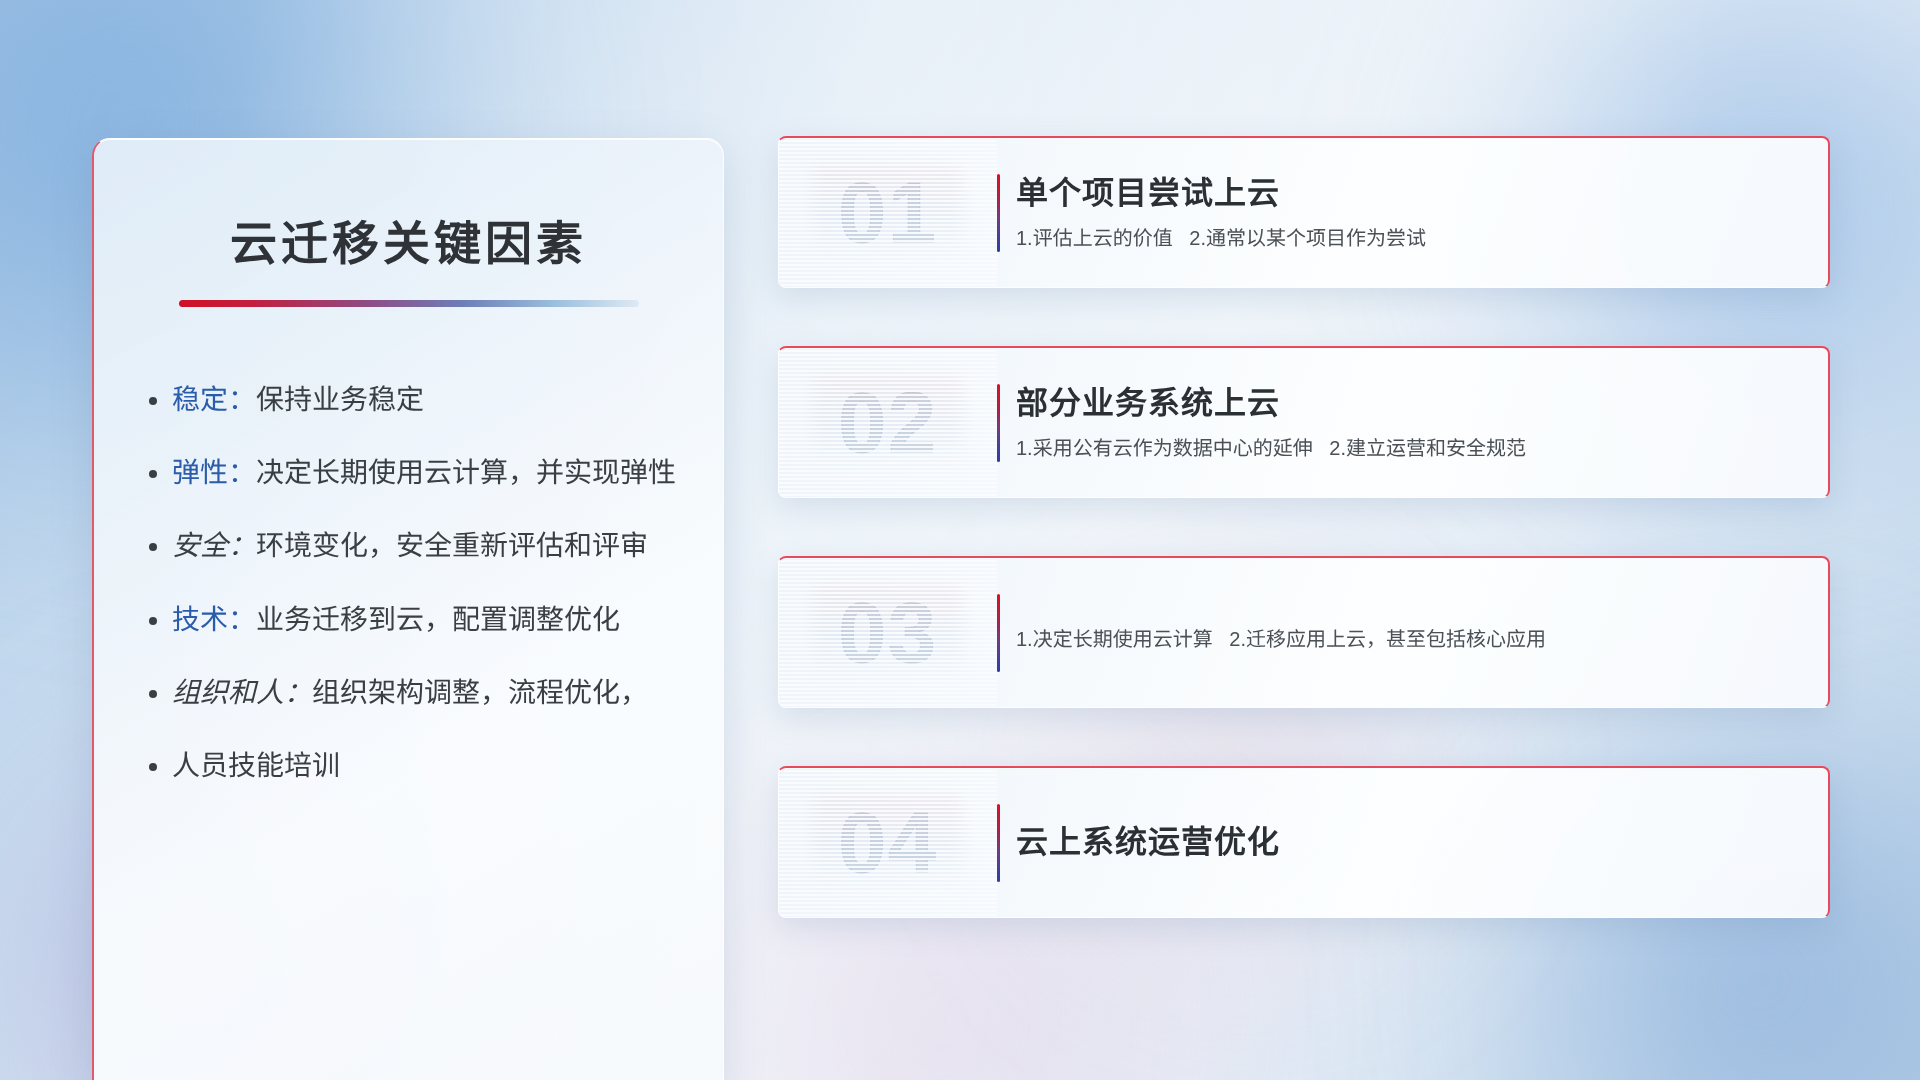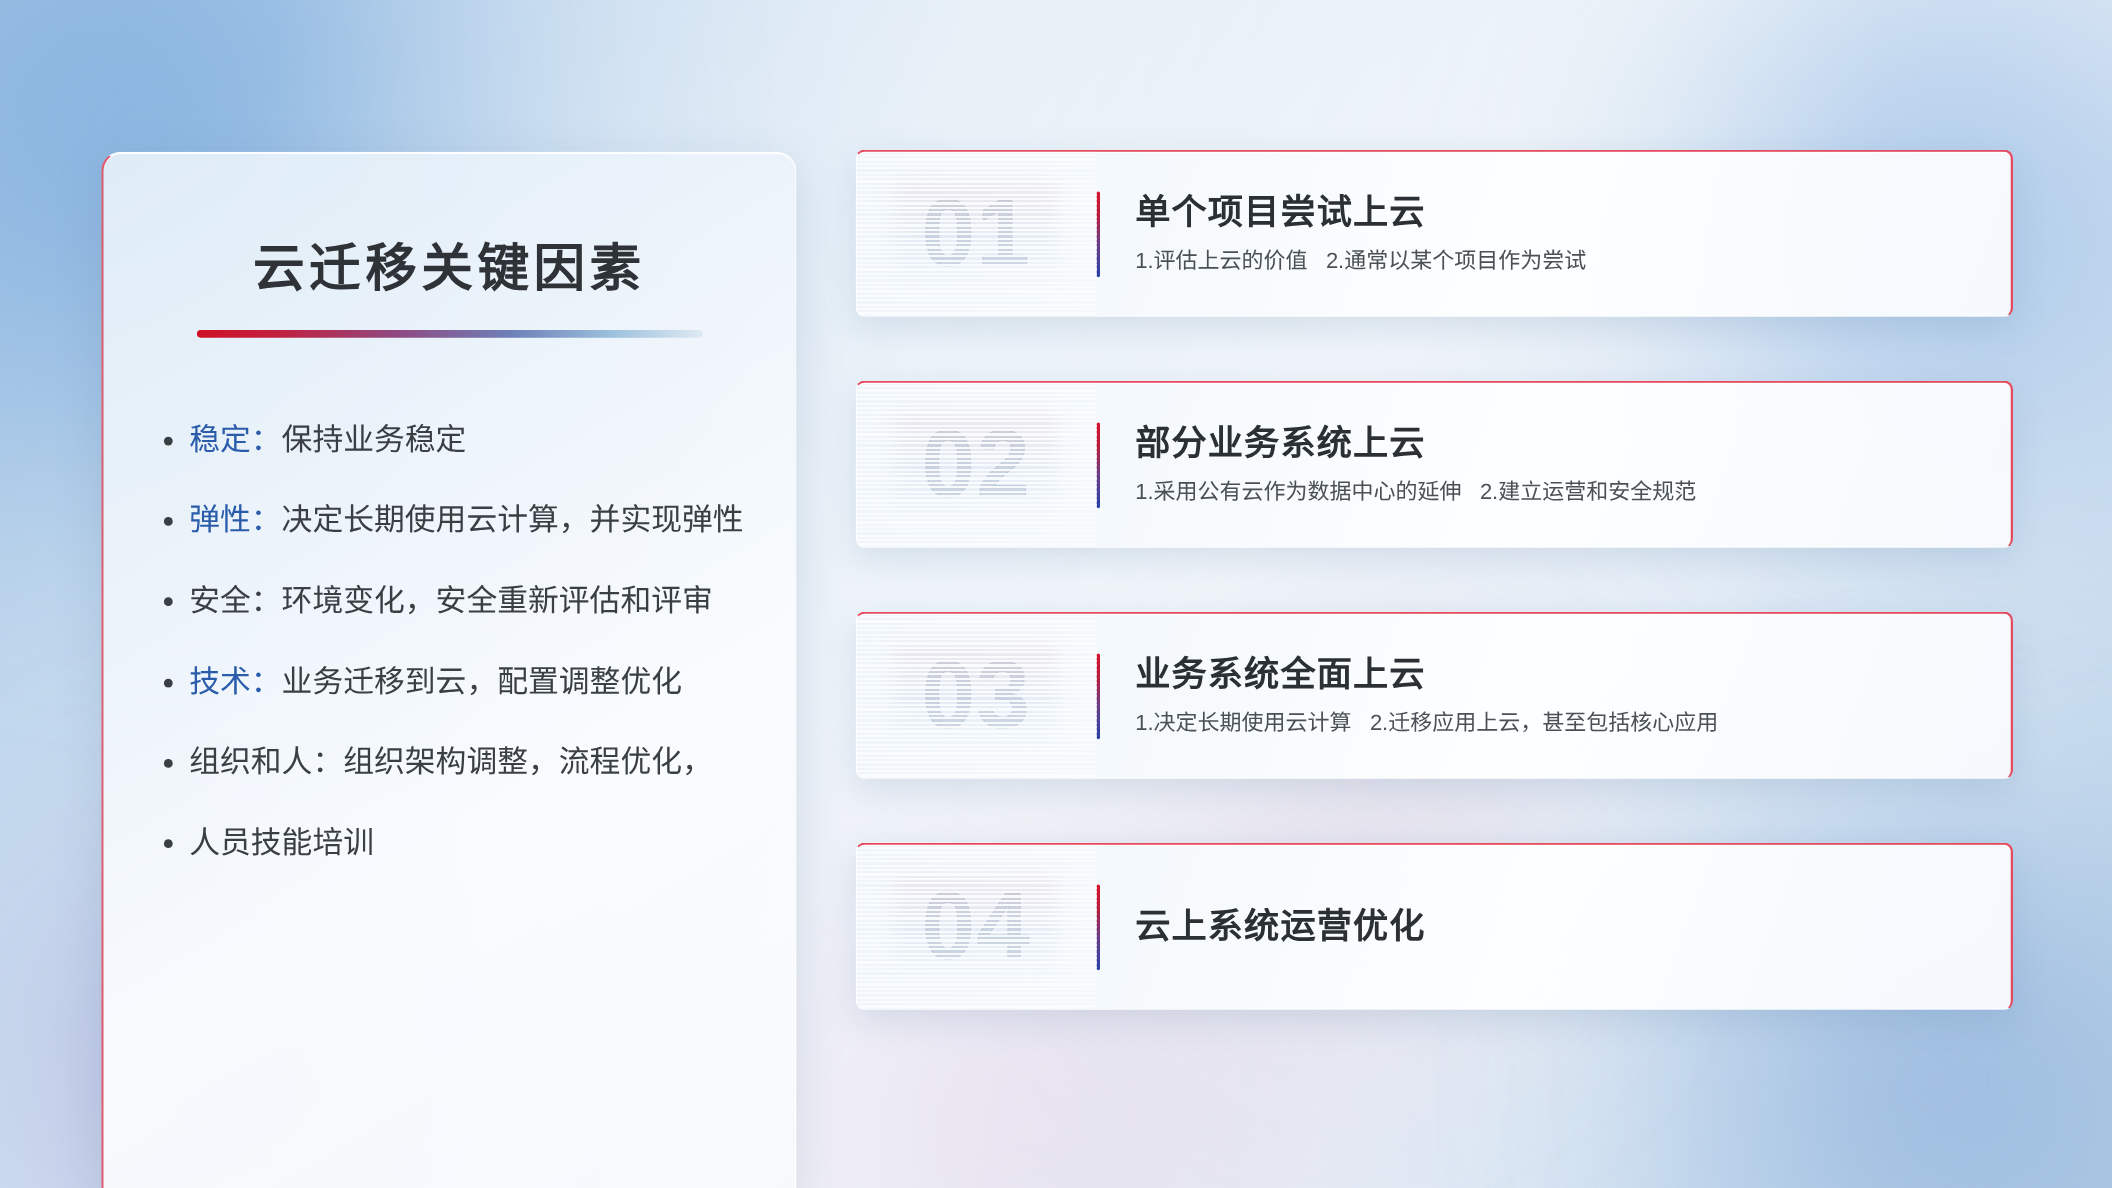--- a/index.html
+++ b/index.html
@@ -71,21 +71,21 @@
   }
 
   #factor-list { margin-top:78px; padding-left:34px; }
   .factor-row {
     font-size:28px; color:#3a3f44; line-height:1.05;
     margin-bottom:44px; white-space:nowrap;
   }
   .factor-row.cont { margin-left:0; }
   .factor-label { font-weight:normal;text-align:center; }
   .factor-label.blue { color:#2a5caa; }
-  .factor-label.dark { color:#3a3f44; }
+  .factor-label.dark { color:#3a3f44;font-style:italic; }
   .factor-text { color:#3a3f44; }
 
   
   #cards { position:absolute; left:778px; top:136px; width:1052px; }
   .card {
     position:relative;
     height:152px;
     margin-bottom:58px;
     border-radius:8px;
     background:linear-gradient(110deg, rgba(237,244,250,.97) 0%, rgba(246,250,253,.97) 30%, rgba(253,254,255,.97) 58%, rgba(247,250,253,.97) 100%);
@@ -126,21 +126,21 @@
     background:linear-gradient(180deg, rgba(210,90,110,.10), rgba(120,150,200,.10) 55%, rgba(255,255,255,0));
     filter:blur(8px);
   }
 
   .card-divider {
     flex:0 0 3px; width:3px; height:78px;
     border-radius:2px;
     background:linear-gradient(180deg,#d8112a 0%, #b61d3f 30%, #6c3c86 60%, #2740a8 100%);
   }
 
-  .card-body { flex:1 1 auto; padding-left:32px; }
+  .card-body { flex:1 1 auto; padding-left:16px; }
   .card-title {
     font-size:32px; font-weight:bold; color:#2b3035;
     line-height:1.2; letter-spacing:1px;
   }
   .card-desc {
     margin-top:14px;
     font-size:20px; color:#4a5055; line-height:1.25; white-space:pre;
   }
 </style>
 </head>
@@ -197,21 +197,20 @@
           <p class="card-desc">1.采用公有云作为数据中心的延伸   2.建立运营和安全规范</p>
         </div>
       </article>
       <article class="card">
         <div class="card-number">
           <span class="num-glow"></span>
           <span>03</span>
         </div>
         <div class="card-divider"></div>
         <div class="card-body">
-          <h2 class="card-title">业务系统全面上云</h2>
           <p class="card-desc">1.决定长期使用云计算   2.迁移应用上云，甚至包括核心应用</p>
         </div>
       </article>
       <article class="card">
         <div class="card-number">
           <span class="num-glow"></span>
           <span>04</span>
         </div>
         <div class="card-divider"></div>
         <div class="card-body">

